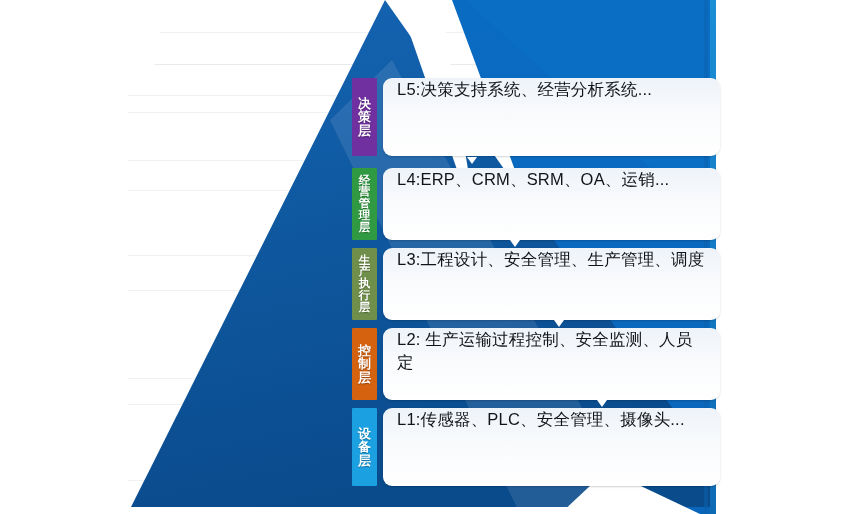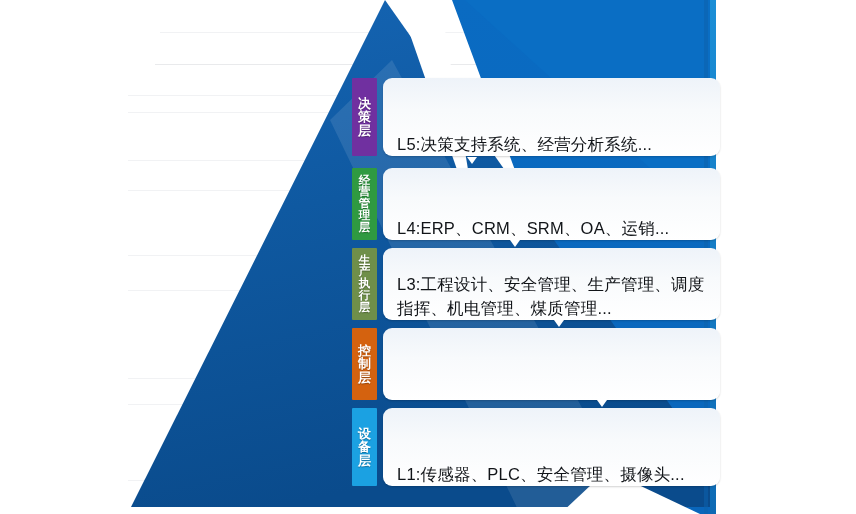--- a/index.html
+++ b/index.html
@@ -77,21 +77,21 @@
     box-sizing: border-box;
   }
   .layer-tab .glyph { display: block; }
 
   .layer-card {
     flex: 1 1 auto;
     background: linear-gradient(180deg, #eef3f9 0%, #f8fafc 42%, #ffffff 100%);
     border-radius: 9px;
     box-shadow: 0 1px 2px rgba(0,0,0,.18);
     display: flex;
-    align-items: flex-end;
+    align-items: flex-start;
     padding: 0 14px;
     box-sizing: border-box;
     position: relative;
     overflow: hidden;
   }
   .layer-card-text {
     font-size: 16.5px;
     line-height: 1.42;
     color: #111418;
     font-family: "Liberation Sans", "DejaVu Sans", sans-serif;
@@ -208,33 +208,33 @@
       <div class="layer-tab" style="background:#6f8f4a; font-size:11.5px;">
         <span class="glyph">生</span>
         <span class="glyph">产</span>
         <span class="glyph">执</span>
         <span class="glyph">行</span>
         <span class="glyph">层</span>
       </div>
       <div class="layer-card">
         <div class="layer-card-text">
           <div>L3:工程设计、安全管理、生产管理、调度</div>
-          <div>指挥、机电管理、煤质管理...</div>
         </div>
       </div>
     </div>
 
     <div class="layer-row" style="top:254px; height:72px;">
       <div class="layer-tab" style="background:#d4620f;">
         <span class="glyph">控</span>
         <span class="glyph">制</span>
         <span class="glyph">层</span>
       </div>
       <div class="layer-card">
         <div class="layer-card-text">
+          <div>L2: 生产运输过程控制、安全监测、人员定</div>
         </div>
       </div>
     </div>
 
     <div class="layer-row" style="top:334px; height:78px;">
       <div class="layer-tab" style="background:#1ba1e2;">
         <span class="glyph">设</span>
         <span class="glyph">备</span>
         <span class="glyph">层</span>
       </div>

